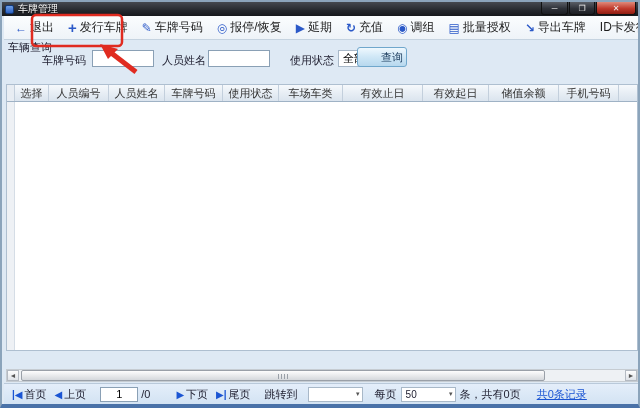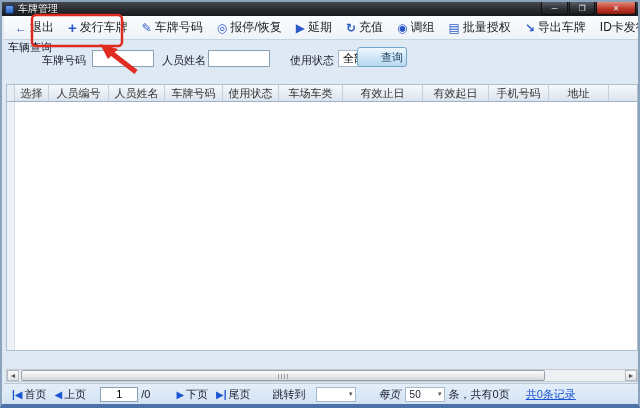--- a/index.html
+++ b/index.html
@@ -52,21 +52,21 @@
   .hs-thumb { position:absolute; left:2px; top:0; width:524px; height:11px; border:1px solid #9aa0a8; border-radius:2px; background:linear-gradient(#fdfdfd,#d5d8dc); }
   .hs-grip { position:absolute; left:50%; top:3px; width:10px; height:5px; margin-left:-5px;
     background:repeating-linear-gradient(90deg,#9aa0a8 0 1px,transparent 1px 3px); }
   .hs-right { margin-left:auto; }
 
   
   .pager { position:absolute; left:2px; top:381px; width:634px; height:21px; background:linear-gradient(#e4eefa,#d3e3f3); border-top:1px solid #b9c9da; display:flex; align-items:center; font-size:11px; color:#223; }
   .pg-glyph { color:#1b55d3; font-weight:bold; font-size:10px; margin:0 2px; }
   .pg-item { display:flex; align-items:center; margin-right:6px; white-space:nowrap; }
   .pg-input { width:38px; height:15px; border:1px solid #8aa0b5; background:#fff; font-size:11px; text-align:center; margin:0 3px 0 8px; }
-  .pg-select { width:40px; height:15px; border:1px solid #a8b8c8; background:#fff; display:flex; align-items:center; justify-content:flex-end; font-size:10px; padding:0 2px; margin:4px 4px; }
+  .pg-select { width:55px; height:15px; border:1px solid #a8b8c8; background:#fff; display:flex; align-items:center; justify-content:flex-end; font-size:10px; padding:0 2px; margin:4px 4px; }
   .pg-select .arr { font-size:7px; color:#555; margin-left:3px; }
   .pg-select .val { margin-right:auto; padding-left:2px; }
   .pg-link { color:#1b55d3; text-decoration:underline; margin-left:10px; cursor:pointer; }
 
   
   .annot { position:absolute; left:0; top:0; width:640px; height:408px; pointer-events:none; z-index:50; }
 </style>
 </head>
 <body>
 
@@ -141,20 +141,21 @@
     <div class="grid-header">
       <div class="gh-gutter"></div>
       <div class="gh-cell c0">选择</div>
       <div class="gh-cell c1">人员编号</div>
       <div class="gh-cell c2">人员姓名</div>
       <div class="gh-cell c3">车牌号码</div>
       <div class="gh-cell c4">使用状态</div>
       <div class="gh-cell c5">车场车类</div>
       <div class="gh-cell c7">有效止日</div>
       <div class="gh-cell c6">有效起日</div>
+      <div class="gh-cell c8">储值余额</div>
       <div class="gh-cell c9">手机号码</div>
       <div class="gh-cell c10">地址</div>
     </div>
     <div class="grid-body">
       <div class="gb-gutter"></div>
     </div>
   </div>
 
   <div class="hscroll">
     <div class="hs-arrow">◄</div>
@@ -178,26 +179,26 @@
     <input class="pg-input" value="1" style="">
     <span class="pg-item" style="margin-right:24px;">/0</span>
     <div class="pg-item">
       <span class="pg-glyph">▶</span>
       <span>下页</span>
     </div>
     <div class="pg-item">
       <span class="pg-glyph">▶|</span>
       <span>尾页</span>
     </div>
-    <span class="pg-item" style="margin-left:16px;">跳转到</span>
+    <span class="pg-item" style="margin-left:8px;">跳转到</span>
     <div class="pg-select">
       <span class="val"></span>
       <span class="arr">▾</span>
     </div>
-    <span class="pg-item" style="margin-left:19px; margin-right:0;font-style:italic;">每页</span>
+    <span class="pg-item" style="margin-left:8px; margin-right:0;">每页</span>
     <div class="pg-select">
       <span class="val">50</span>
       <span class="arr">▾</span>
     </div>
     <span class="pg-item">条，共有0页</span>
     <span class="pg-link">共0条记录</span>
   </div>
 
   <svg class="annot" viewBox="0 0 640 408" xmlns="http://www.w3.org/2000/svg">
     <rect x="30" y="13" width="90" height="31" rx="4" fill="none" stroke="#e02b20" stroke-width="2.5"></rect>

